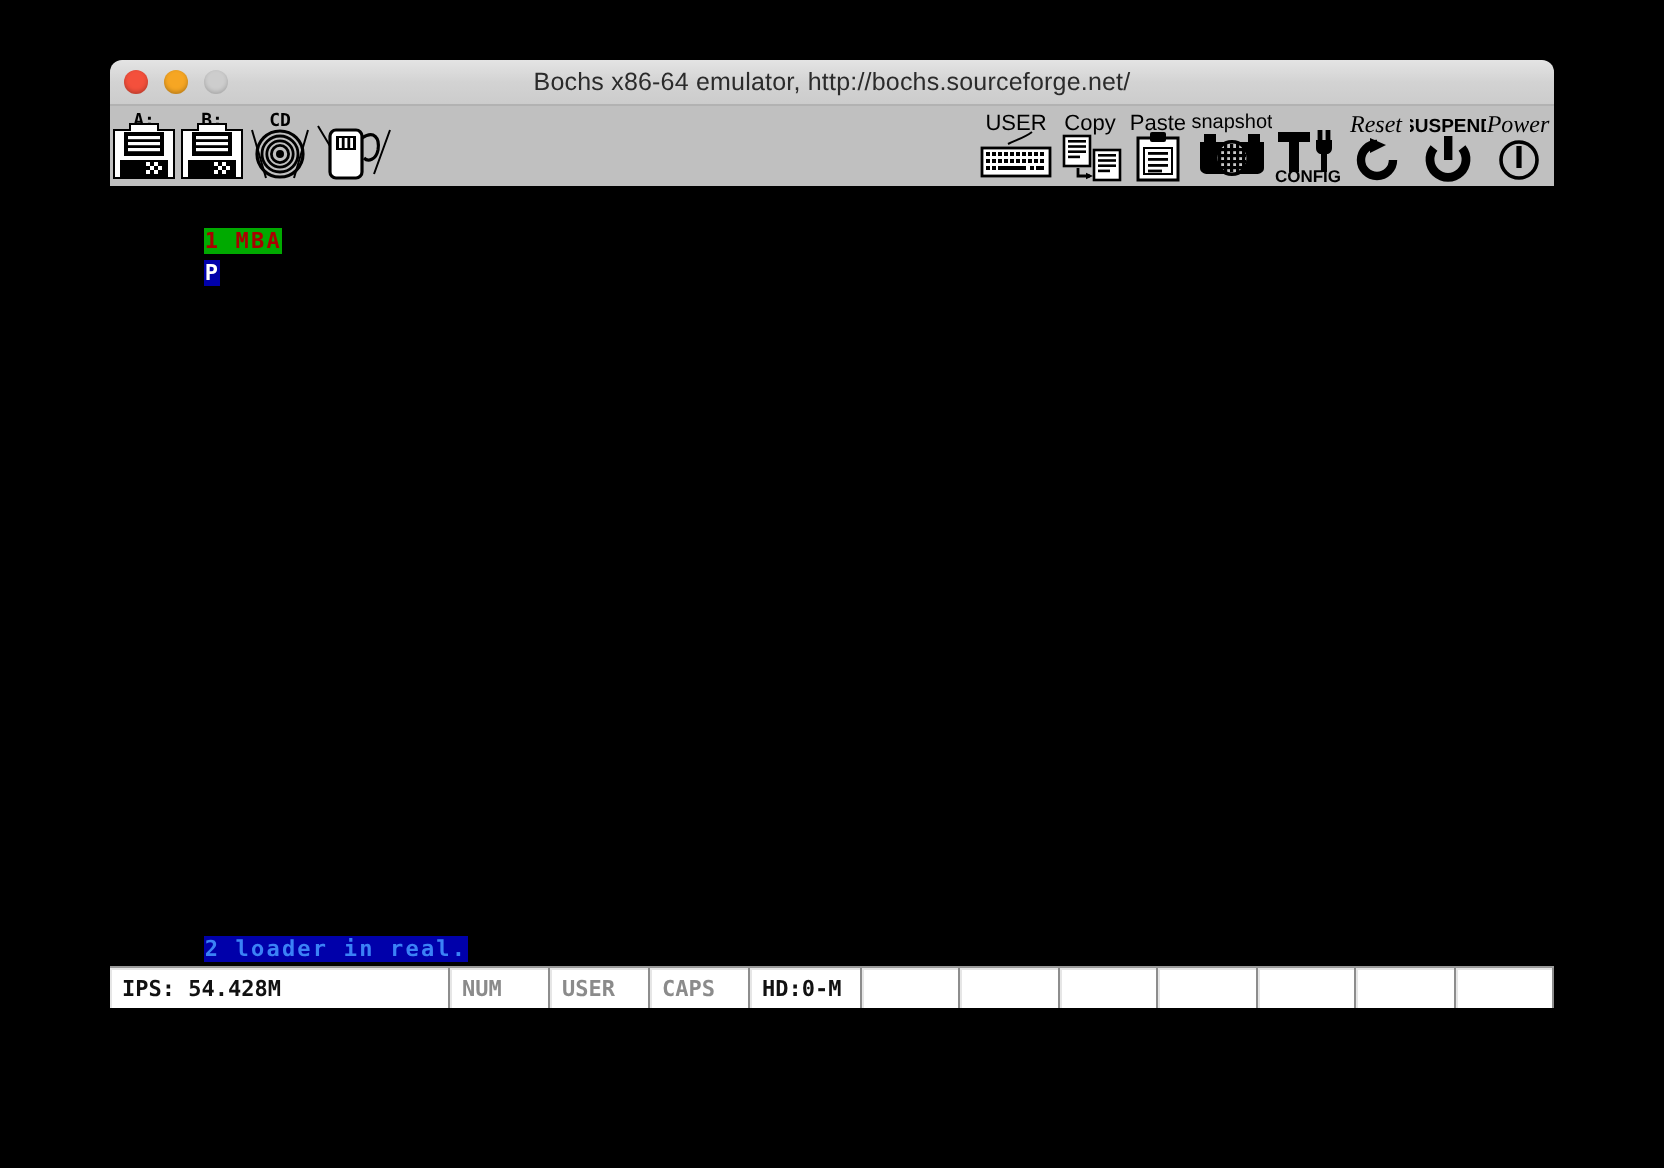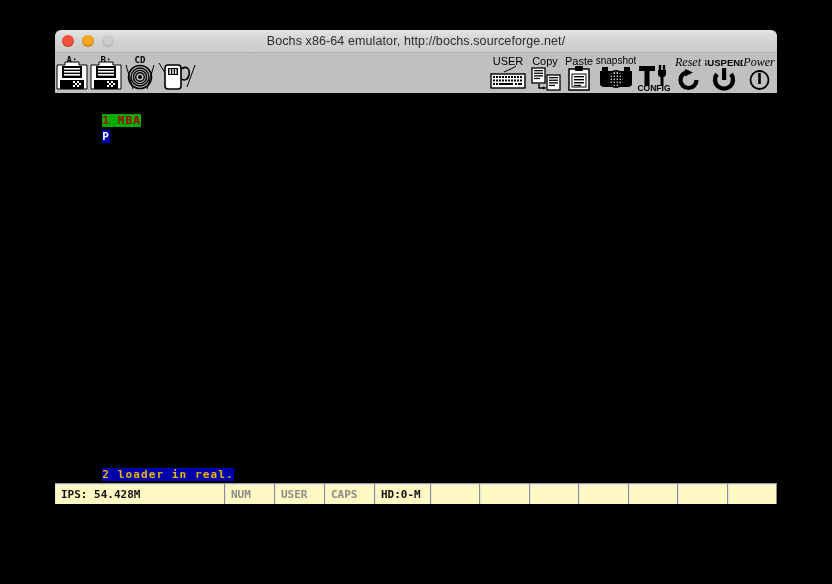--- a/index.html
+++ b/index.html
@@ -114,21 +114,21 @@
     letter-spacing: 1.1px;
     white-space: pre;
     font-weight: bold;
   }
   .vga-seg { padding: 0; }
 
   
   #status-bar {
     position: relative;
     height: 20px;
-    background: #fef9c3;
+    background: #ffffff;
     display: flex;
     align-items: stretch;
     border-top: 1px solid #9a9a9a;
     font-family: "DejaVu Sans Mono", "Liberation Mono", monospace;
     font-size: 11px;
     font-weight: bold;
   }
   .sb-cell {
     border-right: 1px solid #8d8d8d;
     box-shadow: inset 1px 0 0 #e6e6e6, inset 0 1px 0 #e6e6e6;
@@ -379,21 +379,21 @@
 
     <div class="vga-line" style="top:4px">
       <span class="vga-seg" style="color:#aa0000;background:#00aa00">1 MBA</span>
     </div>
 
     <div class="vga-line" style="top:20px">
       <span class="vga-seg" style="color:#ffffff;background:#0000aa">P</span>
     </div>
 
     <div class="vga-line" style="top:358px">
-      <span class="vga-seg" style="color:#eab308;background:#0000aa">2 loader in real.</span>
+      <span class="vga-seg" style="color:#3b82f6;background:#0000aa">2 loader in real.</span>
     </div>
   </div>
 
   <div id="status-bar">
     <div class="sb-cell sb-ips">IPS: 54.428M</div>
     <div class="sb-cell sb-fixed">NUM</div>
     <div class="sb-cell sb-fixed">USER</div>
     <div class="sb-cell sb-fixed">CAPS</div>
     <div class="sb-cell sb-hd">HD:0-M</div>
     <div class="sb-cell sb-blank"></div>

